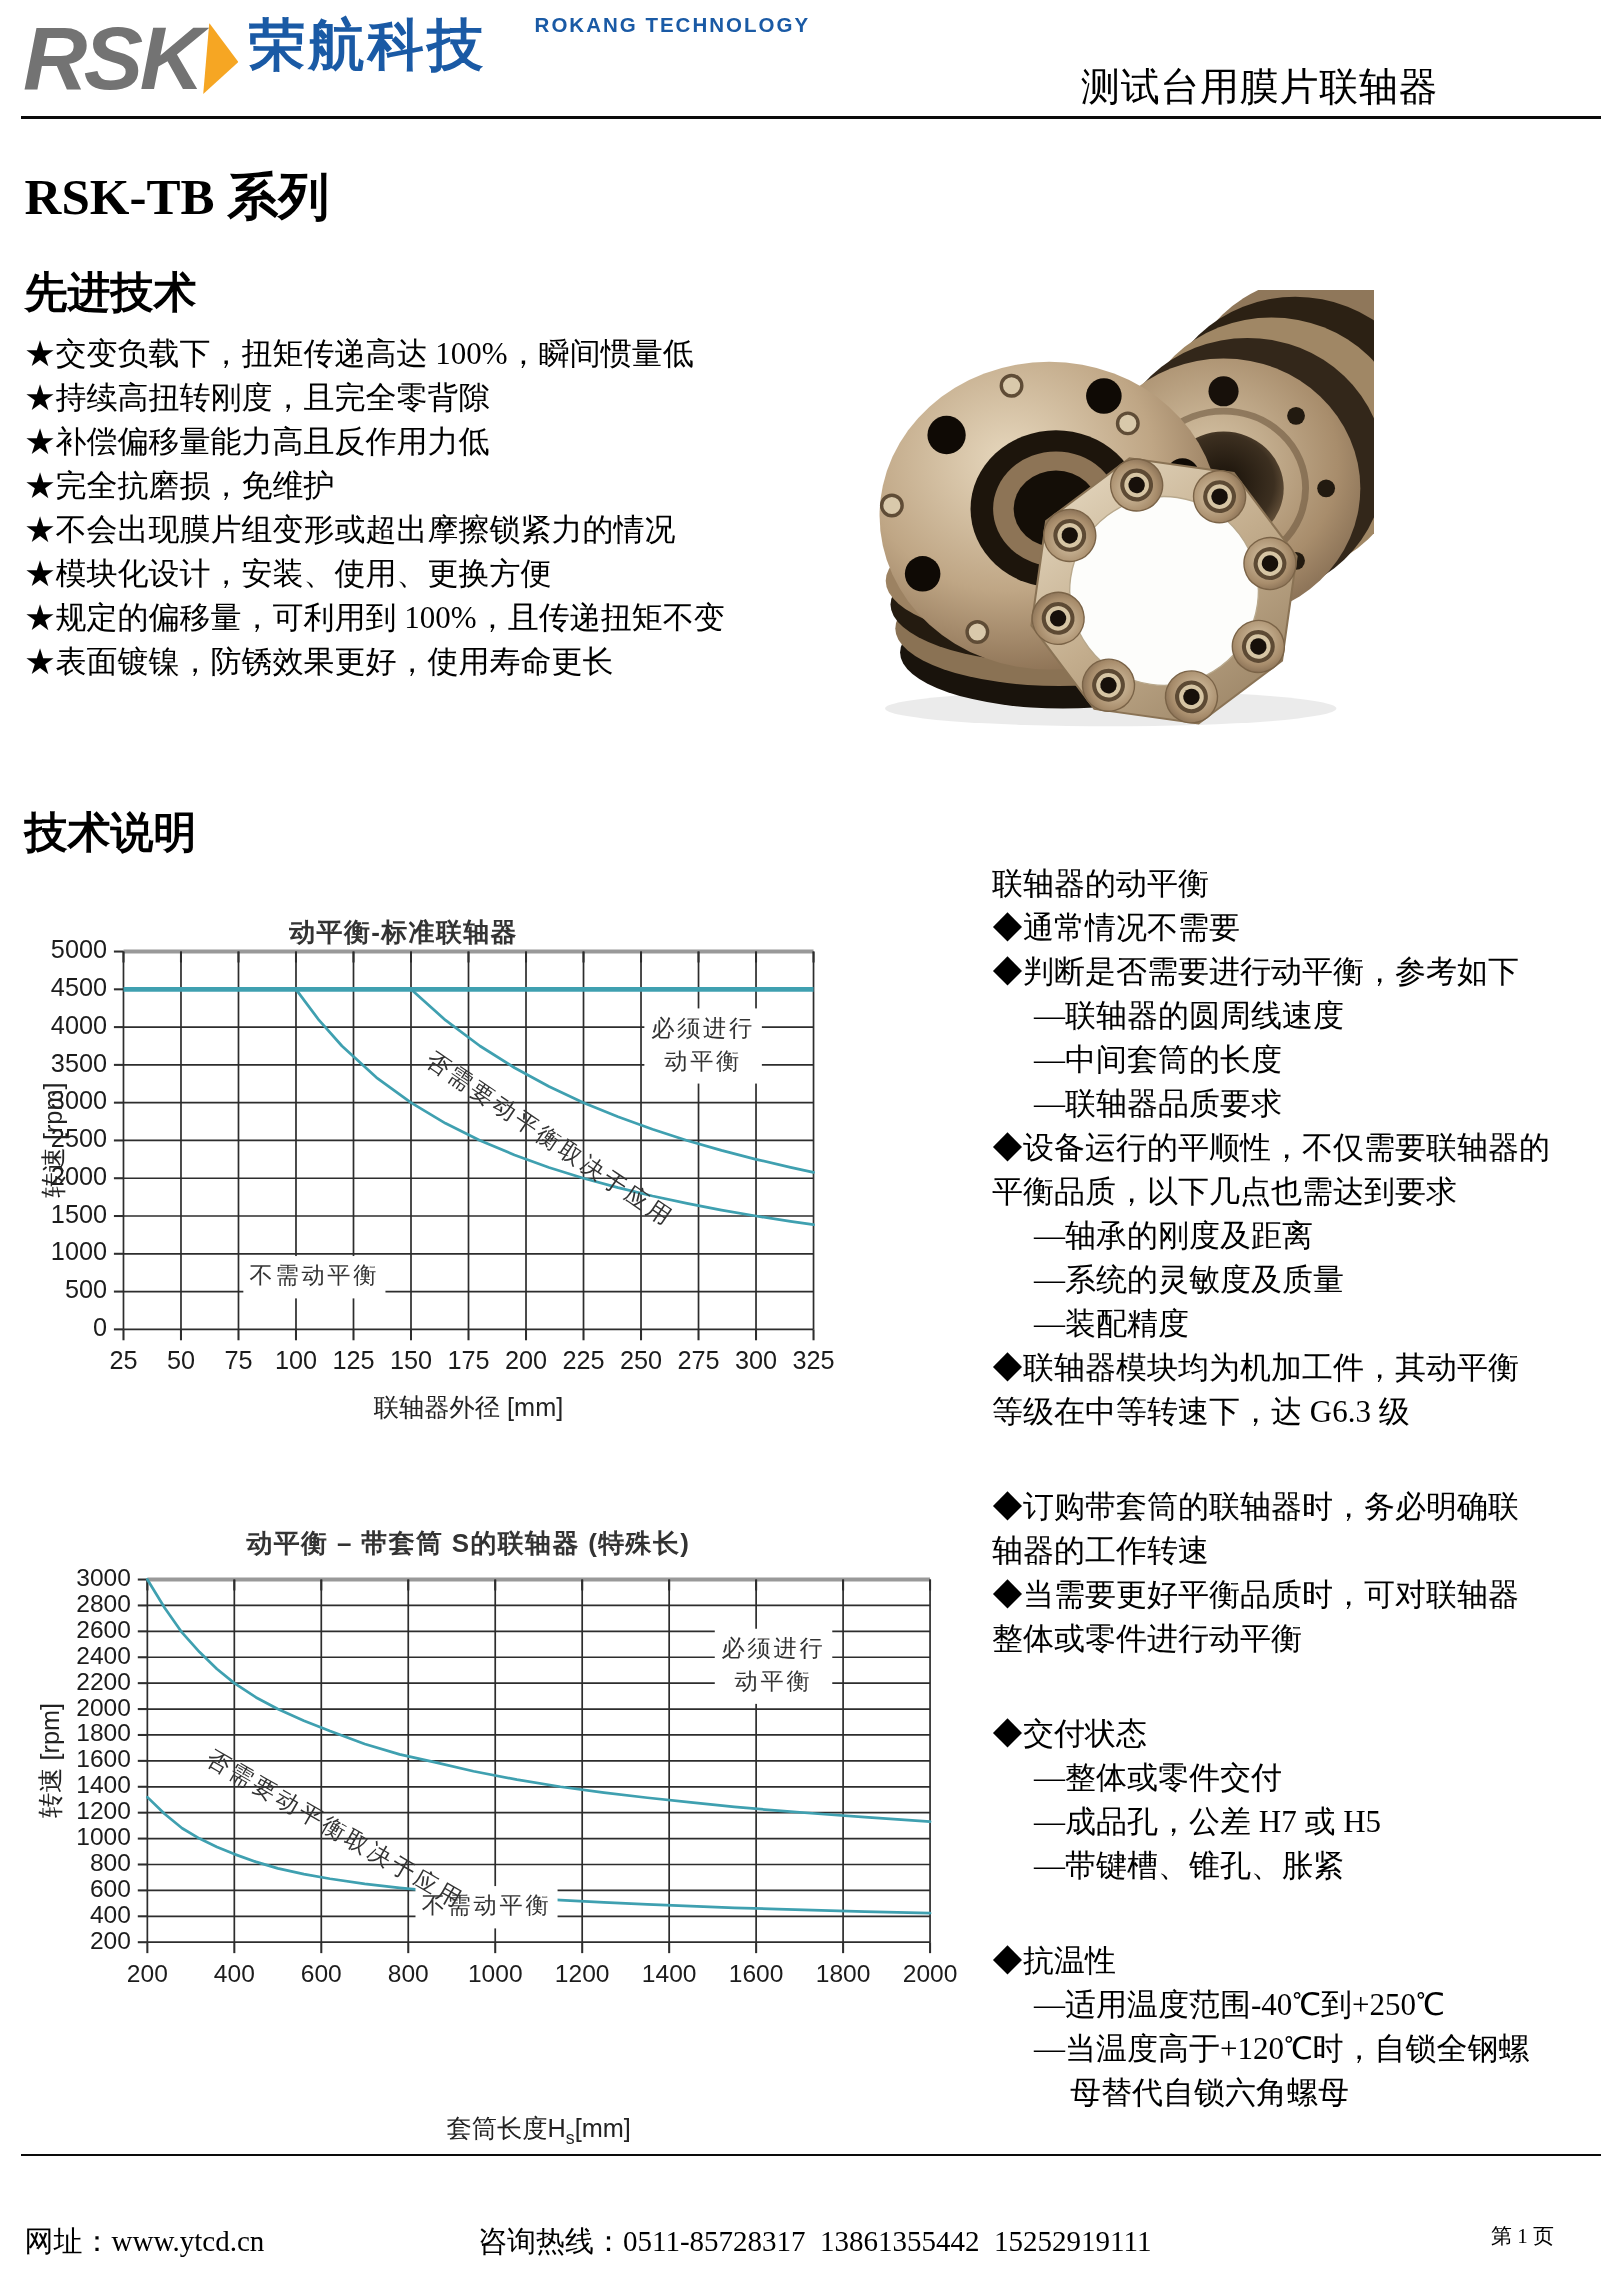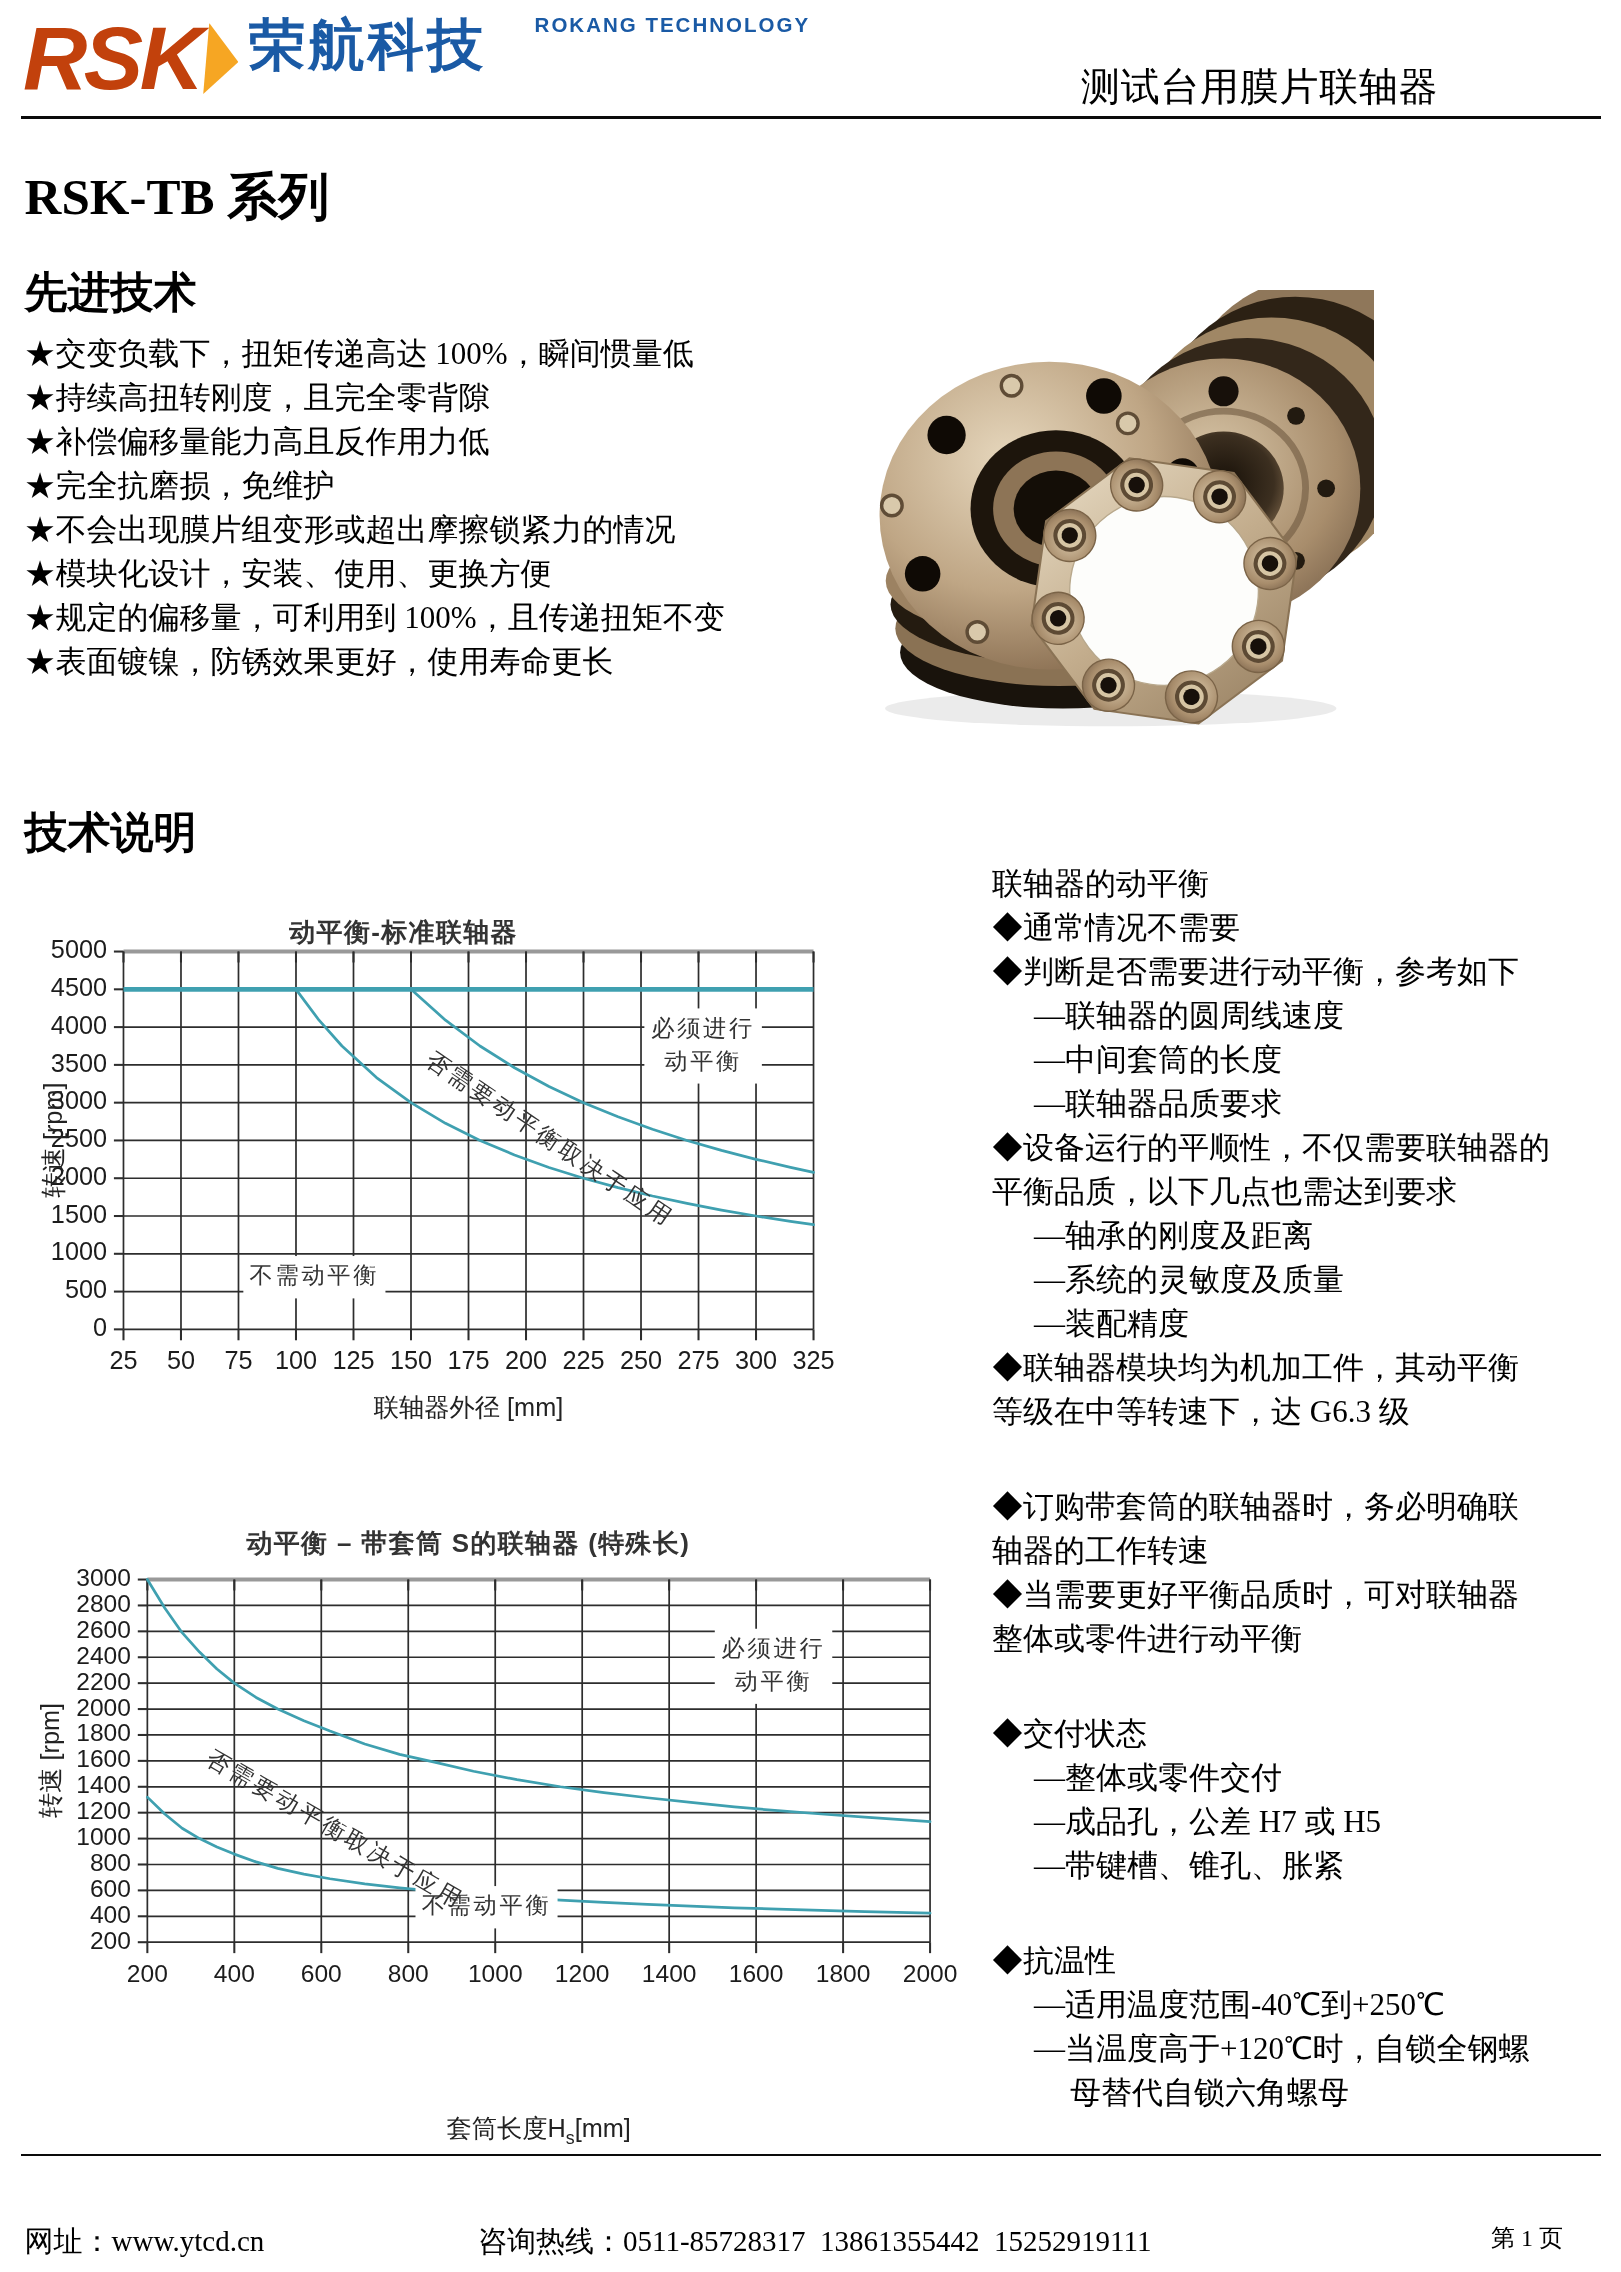--- a/index.html
+++ b/index.html
@@ -2,21 +2,21 @@
 <html style="font-size:11px"><head>
 <meta charset="utf-8">
 <style>
   html,body{margin:0;padding:0;background:#888;}
   #page{position:relative;width:1621px;height:2273px;background:#ffffff;
         font-family:"Liberation Serif",serif;color:#000;overflow:hidden;}
 
   
   .logo{position:absolute;left:23px;top:9.6px;display:flex;align-items:flex-start;}
   .logo-rsk{font-family:"Liberation Sans",sans-serif;font-size:89px;line-height:96px;
-            font-weight:bold;font-style:italic;color:#c2410c;letter-spacing:-3.4px;}
+            font-weight:bold;font-style:italic;color:#737373;letter-spacing:-3.4px;}
   .logo-wedge{width:36px;height:71px;margin:13.7px 9.6px 0 2.7px;background:#f6a623;
               clip-path:polygon(0 0,100% 55%,18% 100%);transform:skewX(-10deg);}
   .logo-names{display:flex;flex-direction:row;margin-top:2.7px;}
   .logo-cn{font-family:"Liberation Sans",sans-serif;font-size:56px;line-height:66px;
            font-weight:bold;color:#1a5aa5;letter-spacing:3.4px;}
   .logo-en{font-family:"Liberation Sans",sans-serif;font-size:20.5px;line-height:26px;
            font-weight:bold;color:#1a5aa5;letter-spacing:2px;margin-left:48px;}
   .doc-title{position:absolute;left:1081px;top:33px;font-size:39px;letter-spacing:0.7px;margin-top:27px;}
   .header-rule{position:absolute;left:20.5px;top:116px;width:1580px;height:2.7px;background:#0a0a0a;}
 
@@ -42,21 +42,21 @@
   .rcol{position:absolute;left:992px;top:862px;width:639px;}
   .rc-line{font-size:31px;line-height:44px;white-space:pre;}
   .rc-line.ind{padding-left:42px;}
   .rc-line.hang{padding-left:78px;}
   .rc-line.gap{margin-top:51px;}
 
   
   .footer-rule{position:absolute;left:20.5px;top:2154px;width:1580px;height:2px;background:#0a0a0a;}
   .f-site{position:absolute;left:24.6px;top:2222px;font-size:29px;}
   .f-hotline{position:absolute;left:478px;top:2222px;font-size:29px;white-space:pre;}
-  .f-page{position:absolute;left:1491px;top:2222px;font-size:24px;}
+  .f-page{position:absolute;left:1491px;top:2222px;font-size:21px;}
 </style>
 </head>
 <body>
 
 <div id="page">
 
   <div class="logo">
     <span class="logo-rsk">RSK</span>
     <span class="logo-wedge"></span>
     <span class="logo-names">

